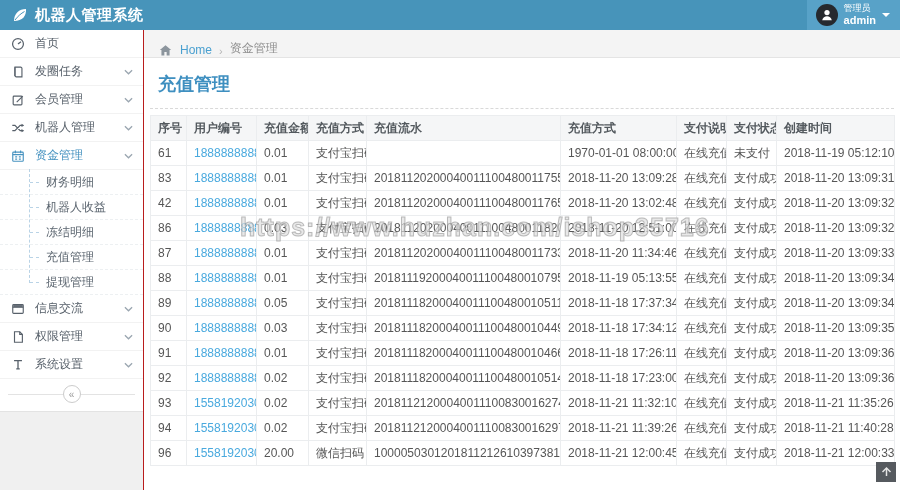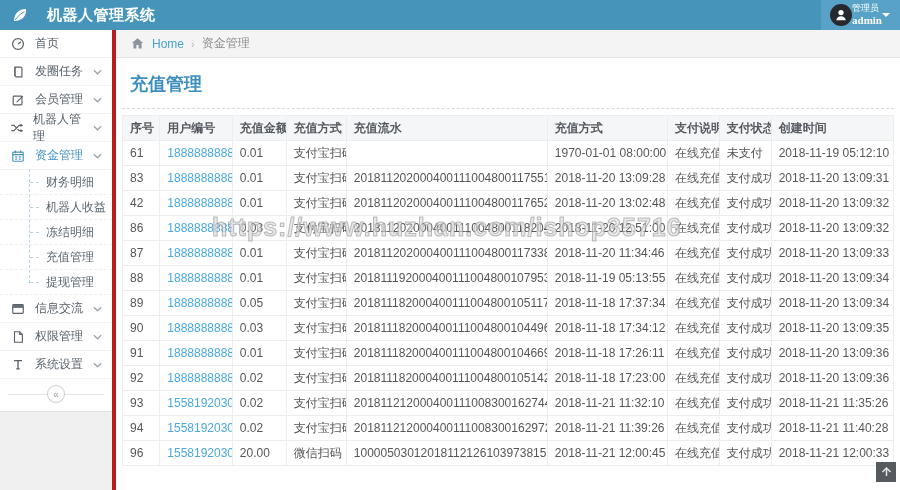--- a/index.html
+++ b/index.html
@@ -2,49 +2,49 @@
 <html><head>
 <meta charset="utf-8">
 <style>
   * { box-sizing: border-box; }
   html,body { margin:0; padding:0; }
   body { font-family:"Liberation Sans","DejaVu Sans",sans-serif; background:#fff; }
   .app { width:900px; height:490px; position:relative; overflow:hidden; background:#fff; }
 
   
   .topbar { height:30px; background:#4794ba; display:flex; justify-content:space-between; align-items:stretch; color:#fff; }
-  .brand { display:flex; align-items:center; gap:19px; padding-left:12px; font-size:15px; font-weight:bold; letter-spacing:.5px; cursor:pointer; }
-  .admin-chip { background:#58a2c8; display:flex; align-items:center; padding:0 10px 0 9px; cursor:pointer; }
+  .brand { display:flex; align-items:center; gap:7px; padding-left:12px; font-size:15px; font-weight:bold; letter-spacing:.5px; cursor:pointer; }
+  .admin-chip { background:#58a2c8; display:flex; align-items:center; gap:6px; padding:0 10px 0 9px; cursor:pointer; }
   .avatar { width:22px; height:22px; border-radius:50%; background:#26292e; display:flex; align-items:center; justify-content:center; flex:0 0 auto; }
   .admin-txt { display:flex; flex-direction:column; line-height:1; }
   .admin-role { font-size:9px; }
-  .admin-name { font-size:11px; font-weight:bold; margin-top:2px;font-family:Liberation Serif, serif; }
+  .admin-name { font-size:11px; font-weight:bold; margin-top:2px; }
   .caret { width:0; height:0; border:4px solid transparent; border-top-color:#fff; margin-top:4px; }
 
   
   .shell { display:flex; height:460px; }
 
   
-  .sidebar { width:116px; background:#fff; border-right:4px solid #b91c1c; display:flex; flex-direction:column; }
+  .sidebar { width:144px; background:#fff; border-right:1px solid #b91c1c; display:flex; flex-direction:column; }
   .nav-item { height:28px; display:flex; align-items:center; gap:9px; padding:0 10px; font-size:12px; color:#57606a; border-bottom:1px solid #f2f2f2; cursor:pointer; flex:0 0 auto; }
   .nav-item .chev { margin-left:auto; display:inline-flex; color:#9aa6b0; }
   .nav-item.active { color:#4793c0; }
   .icon16 { width:16px; display:inline-flex; justify-content:center; color:inherit; }
   .submenu { position:relative; flex:0 0 auto;text-align:right; }
   .submenu::before { content:""; position:absolute; left:29px; top:-1px; bottom:12px; border-left:1px dashed #b9d3e6; }
   .sub-item { height:25px; display:flex; align-items:center; padding-left:30px; font-size:12px; color:#5c6670; border-bottom:1px dashed #edf0f2; cursor:pointer; }
   .sub-item::before { content:""; width:9px; border-top:1px dashed #b9d3e6; margin-right:7px; }
   .collapse-row { height:24px; margin-top:3px; display:flex; align-items:center; justify-content:center; position:relative; flex:0 0 auto; }
   .collapse-row::before { content:""; position:absolute; left:8px; right:8px; top:50%; border-top:1px solid #e3e3e3; }
   .collapse-circ { width:18px; height:18px; border-radius:50%; border:1px solid #ccc; background:#fff; position:relative; z-index:1; display:flex; align-items:center; justify-content:center; font-size:10px; color:#999; cursor:pointer; }
   .side-foot { flex:1; background:#f0f0f0; border-top:1px solid #e3e3e3; margin-top:5px; }
 
   
   .main { flex:1; display:flex; flex-direction:column; background:#fff; position:relative; min-width:0; }
-  .breadcrumb { height:28px; background:#f4f4f4; border-bottom:1px solid #e4e4e4; display:flex; align-items:center; gap:7px; padding:0 13px; font-size:12px; color:#9a9a9a; flex:0 0 auto; }
+  .breadcrumb { height:28px; background:#f4f4f4; border-bottom:1px solid #e4e4e4; display:flex; align-items:flex-end; gap:7px; padding:0 13px; font-size:12px; color:#9a9a9a; flex:0 0 auto; }
   .bc-home-link { color:#4aa0d0; cursor:pointer; }
   .bc-sep { color:#b5b5b5; font-size:11px; }
   .bc-cur { color:#8f8f8f; }
   .content { padding:10px 6px 0 6px; }
   .page-title { font-size:18px; color:#3e8fc0; font-weight:bold; margin:4px 0 12px 8px; }
   .rule { border-top:1px dashed #d9d9d9; }
 
   table.grid { width:100%; border-collapse:collapse; table-layout:fixed; font-size:12px; color:#565656; margin-top:6px; }
   .grid th, .grid td { border:1px solid #ebedef; height:25px; padding:0 7px; text-align:left; white-space:nowrap; overflow:hidden; }
   .grid th { background:#f5f6f7; color:#53595e; font-weight:bold;font-family:Liberation Serif, serif; }

